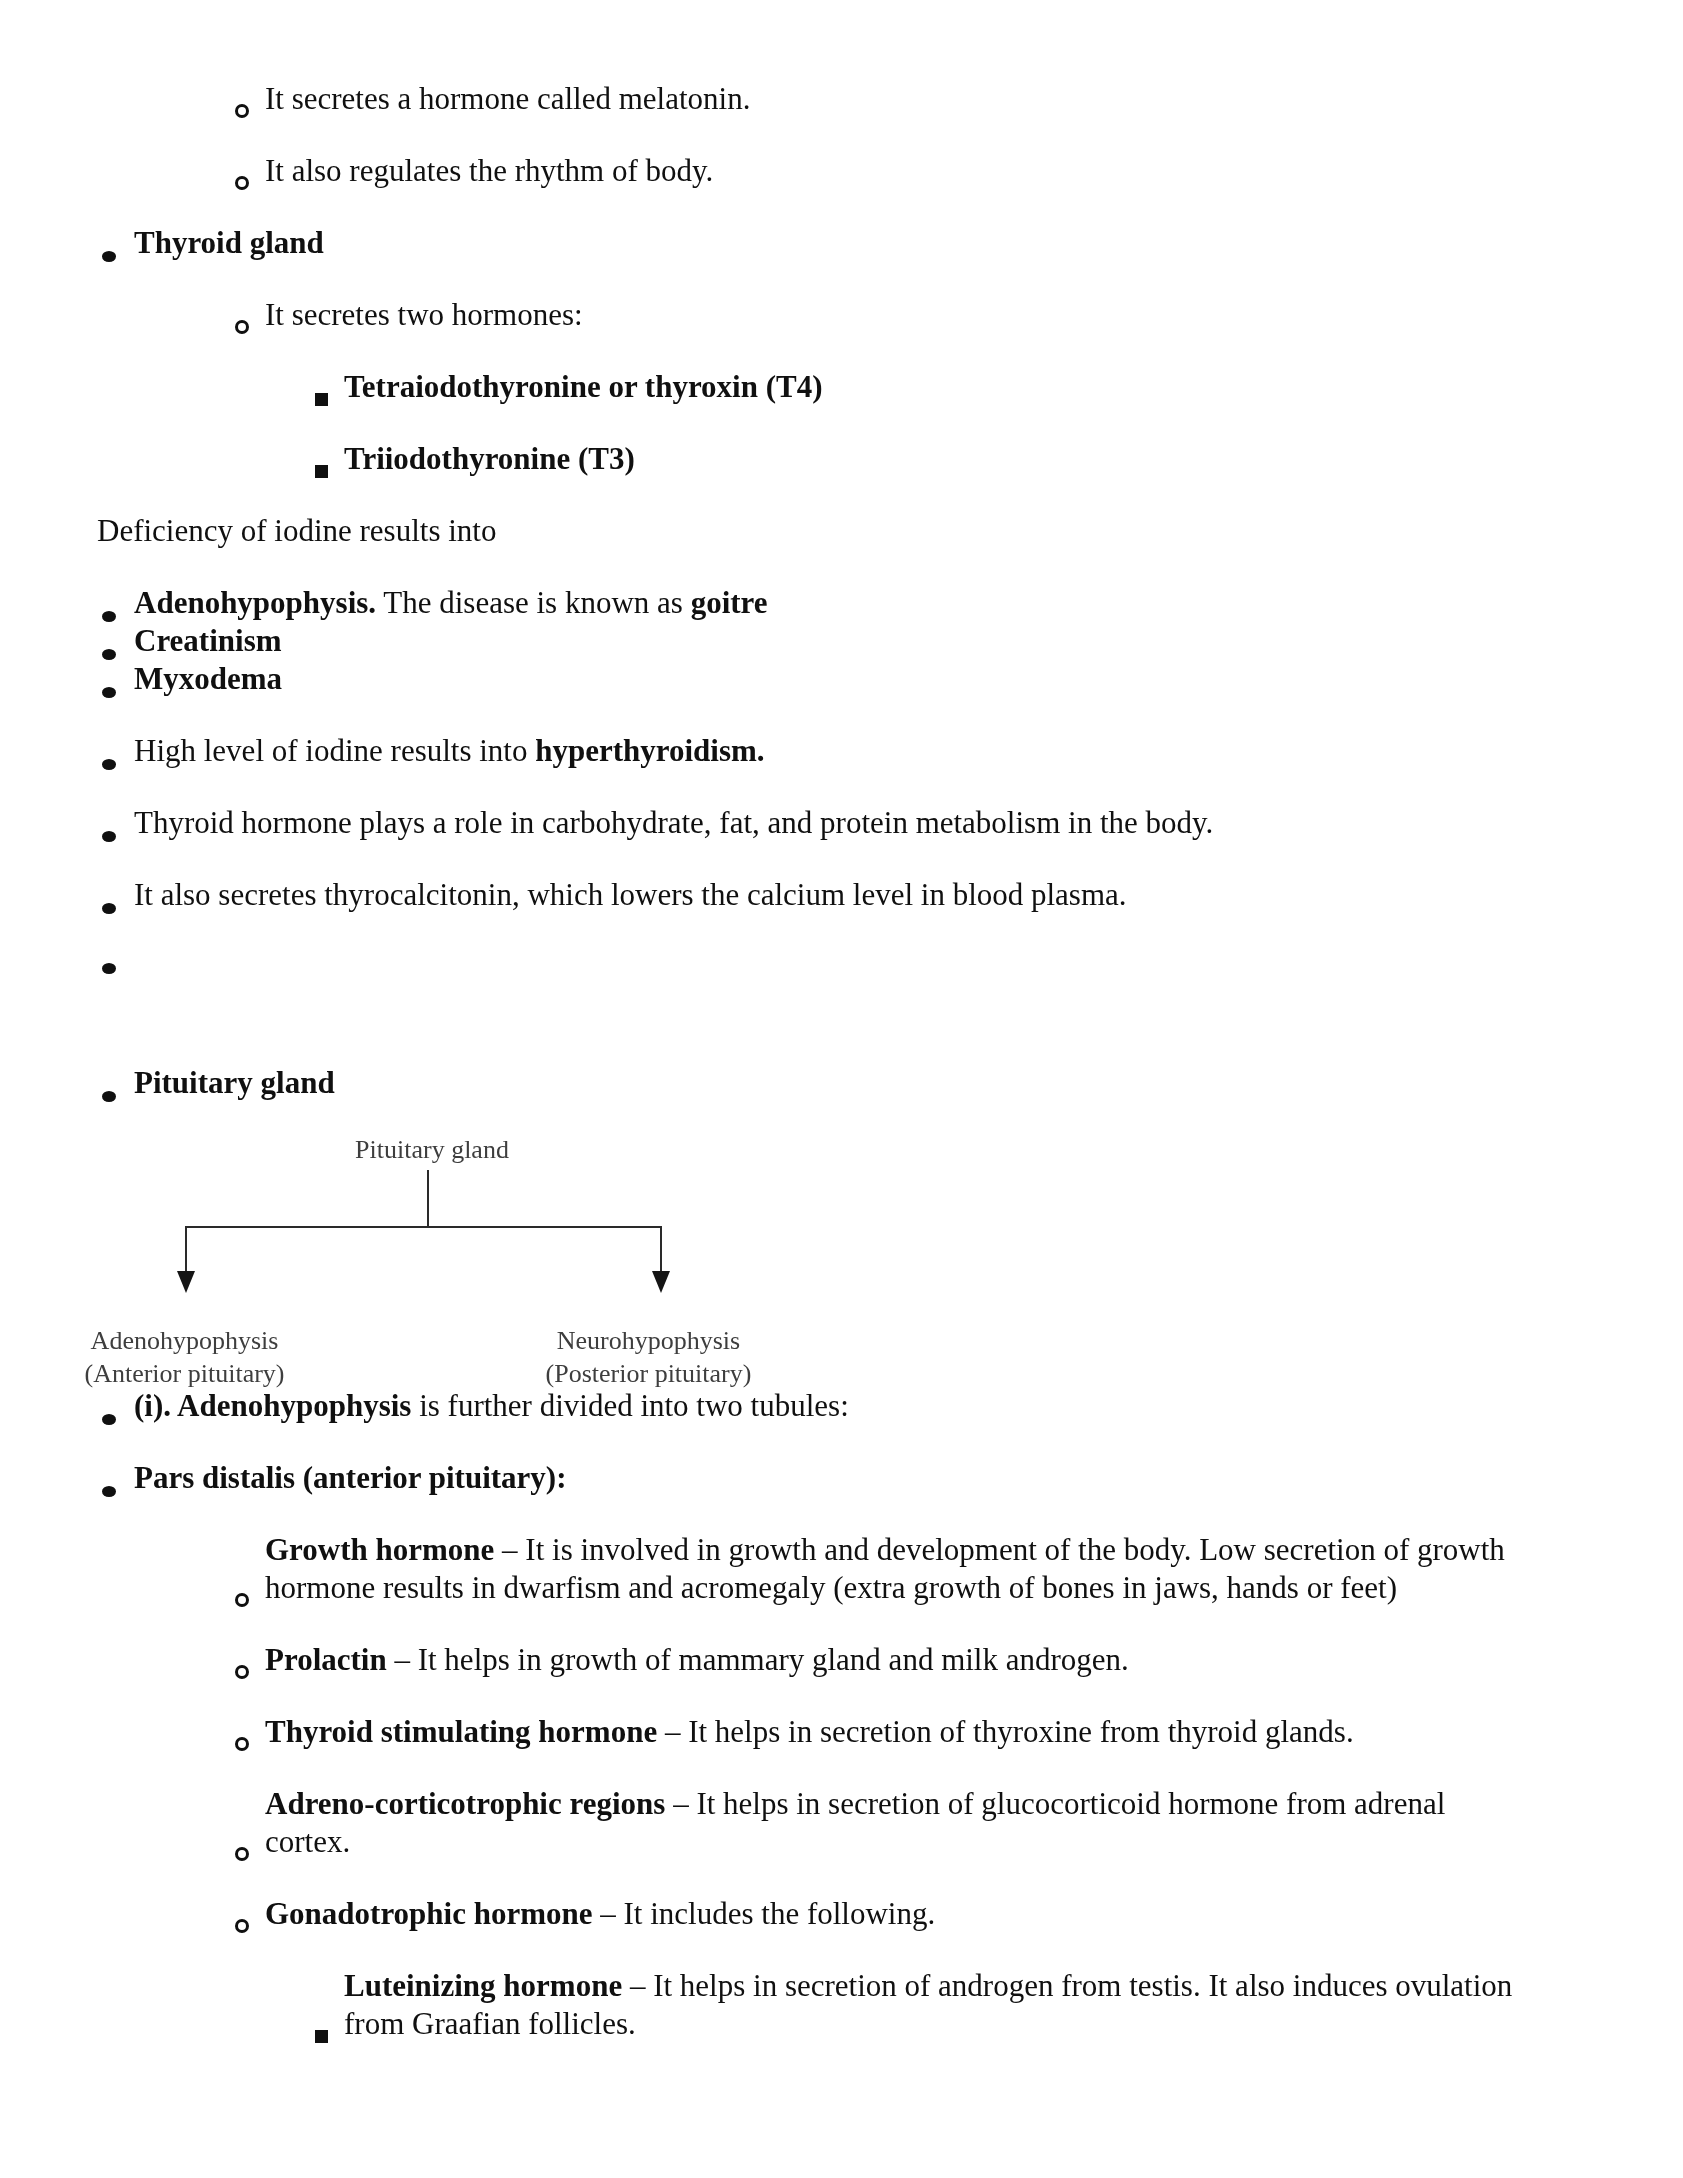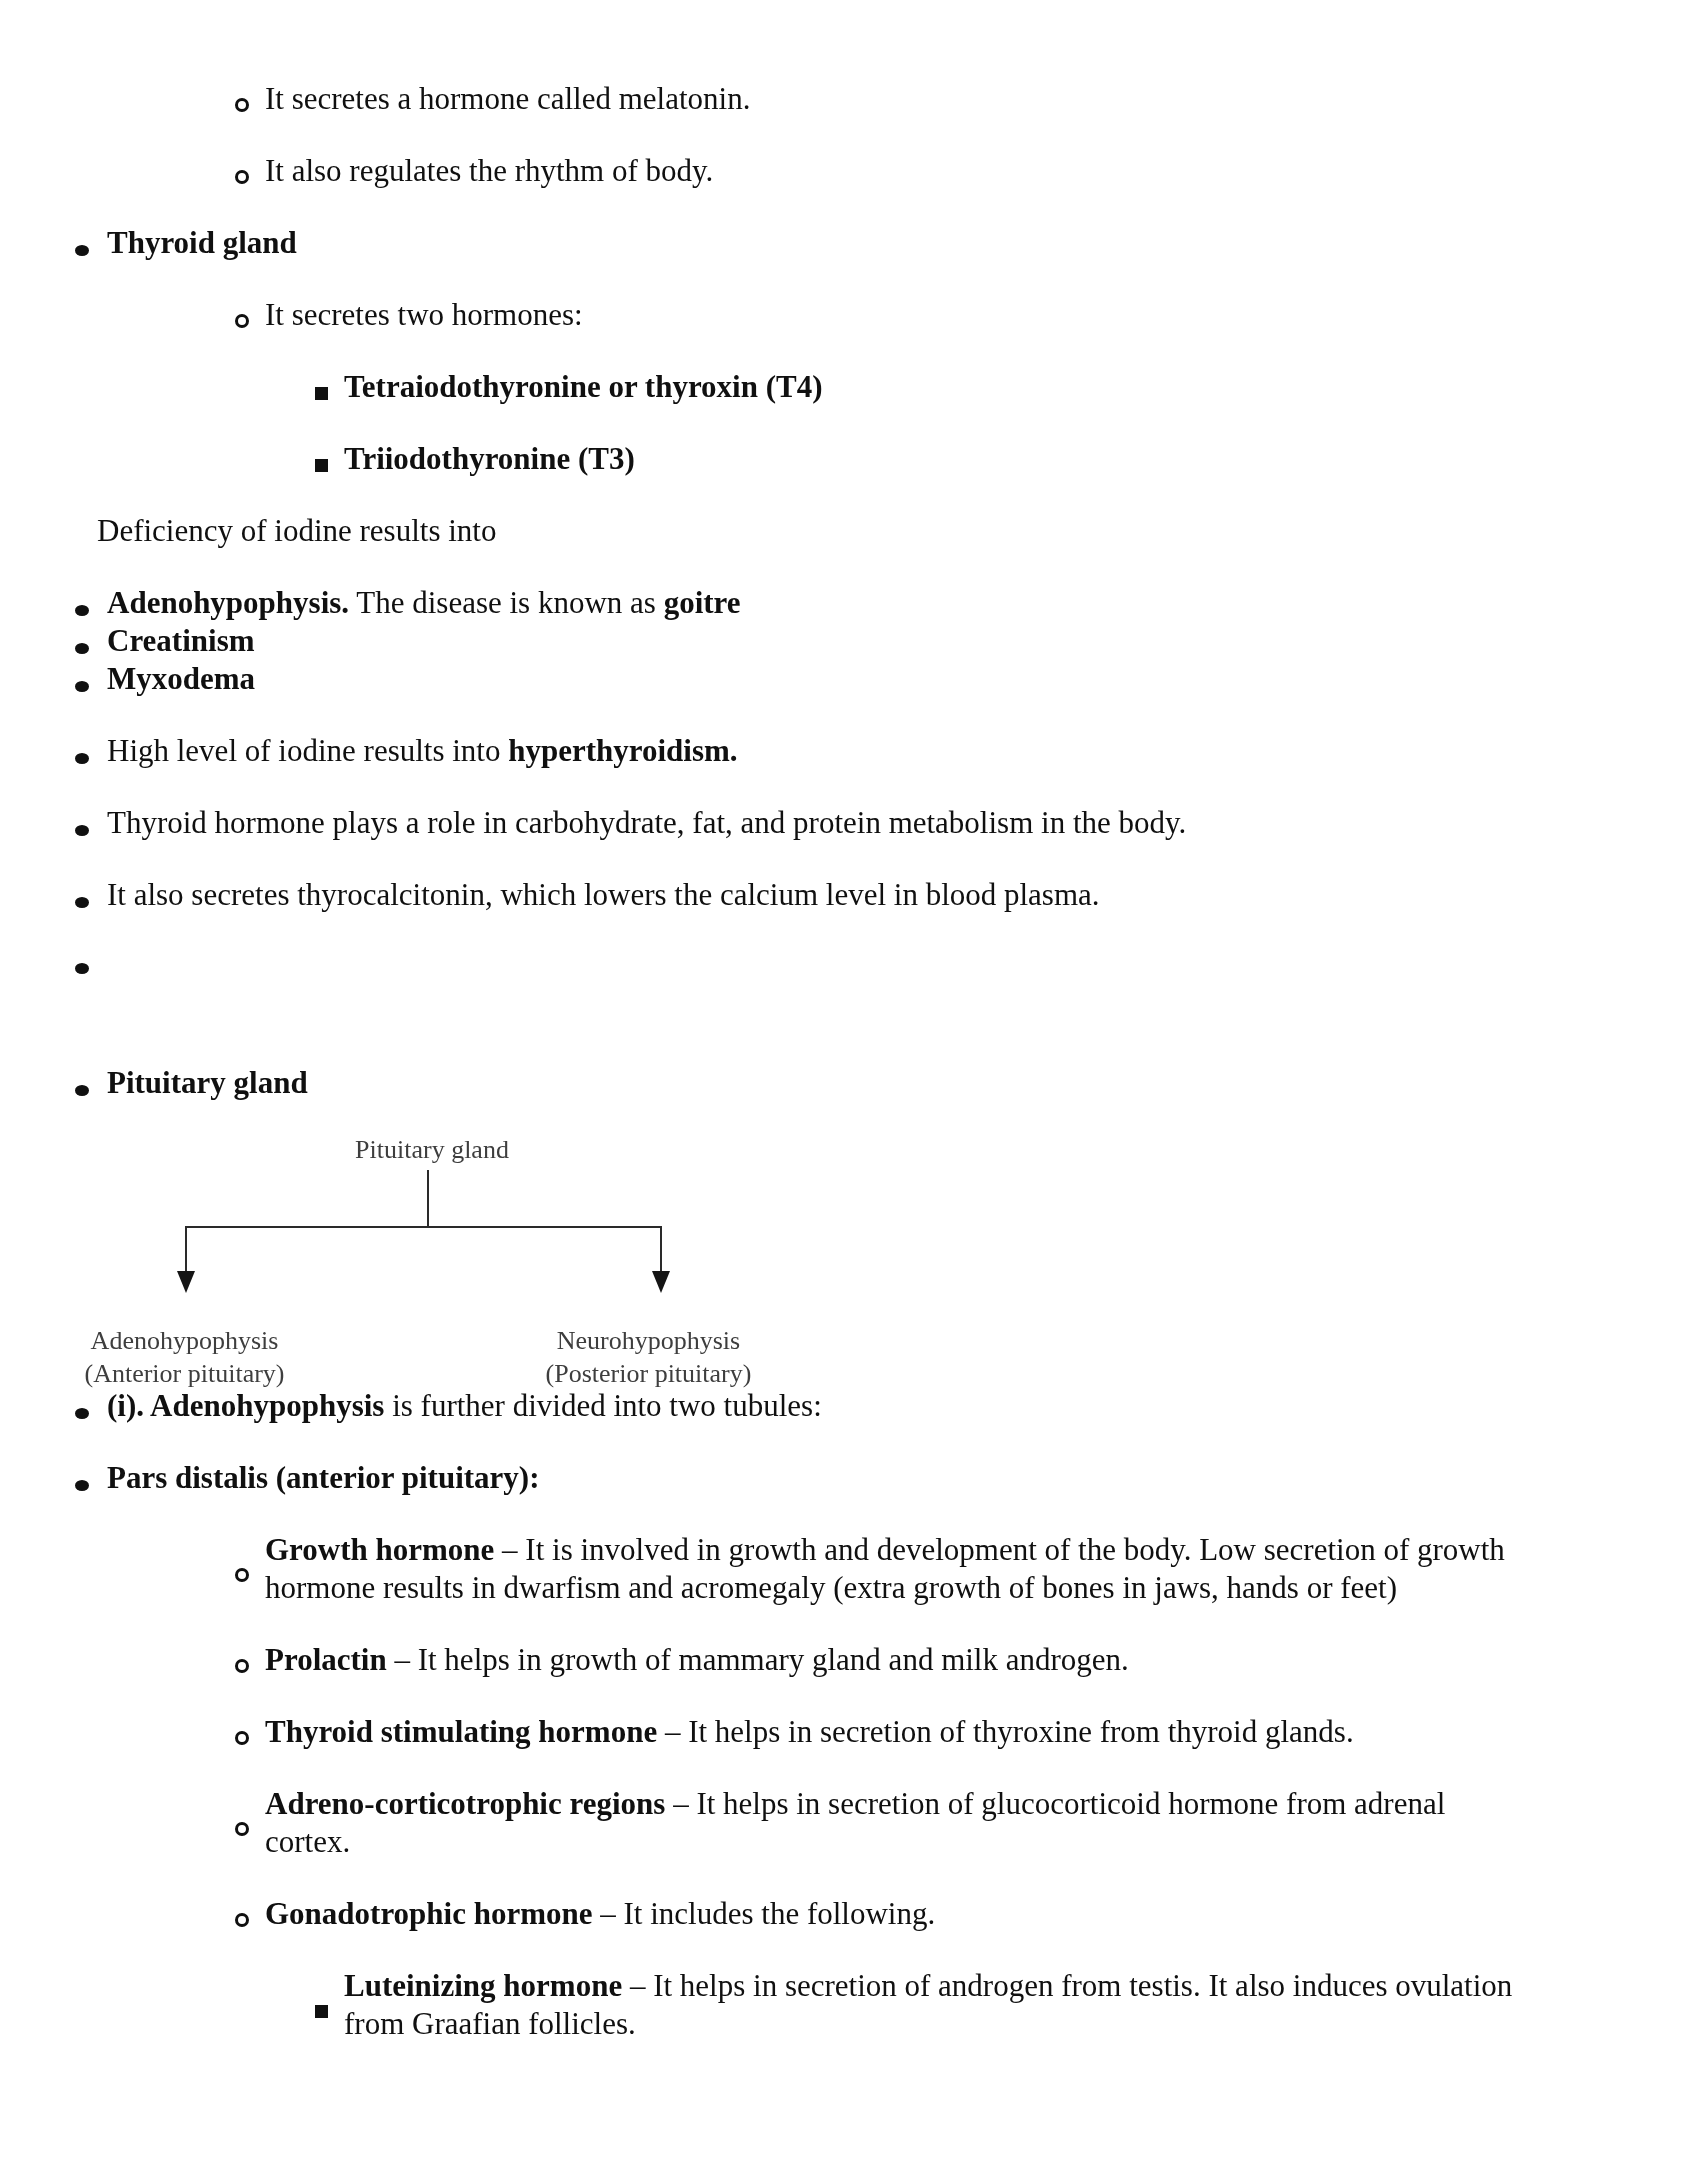--- a/index.html
+++ b/index.html
@@ -13,26 +13,26 @@
     position:relative;
     width:1683px;height:2178px;
     box-sizing:border-box;
     padding:80px 20px 0 0;
     background:var(--bg);
     overflow:hidden;
     font-family:"Liberation Serif","DejaVu Serif",serif;
     font-size:31px;line-height:38px;
     color:var(--ink);
   }
-  .row{display:flex;align-items:center;margin-bottom:34px;font-family:Liberation Serif, serif;}
+  .row{display:flex;align-items:flex-end;margin-bottom:34px;font-family:Liberation Serif, serif;}
   .row.tight{margin-bottom:0;}
   .row.xlgap{margin-bottom:90px;}
   .row.dgap{margin-bottom:22px;}
   .para{padding-left:97px;}
-  .l1{padding-left:75px;}
+  .l1{padding-left:102px;}
   .l2{padding-left:235px;}
   .l3{padding-left:315px;}
   .bullet{flex:none;display:block;}
   .l1 .bullet{width:14px;height:11px;background:var(--ink);border-radius:50%;margin:15px 18px 0 0;}
   .l2 .bullet{width:14px;height:14px;border:3px solid var(--ink);border-radius:50%;box-sizing:border-box;margin:12px 16px 0 0;background:transparent;}
   .l3 .bullet{width:13px;height:13px;background:var(--ink);margin:13px 16px 0 0;}
   .text b{font-weight:700;}
   
   .diagram{position:relative;height:246px;margin-bottom:17px;
            font-size:26px;line-height:33px;color:var(--diagram-ink);}

